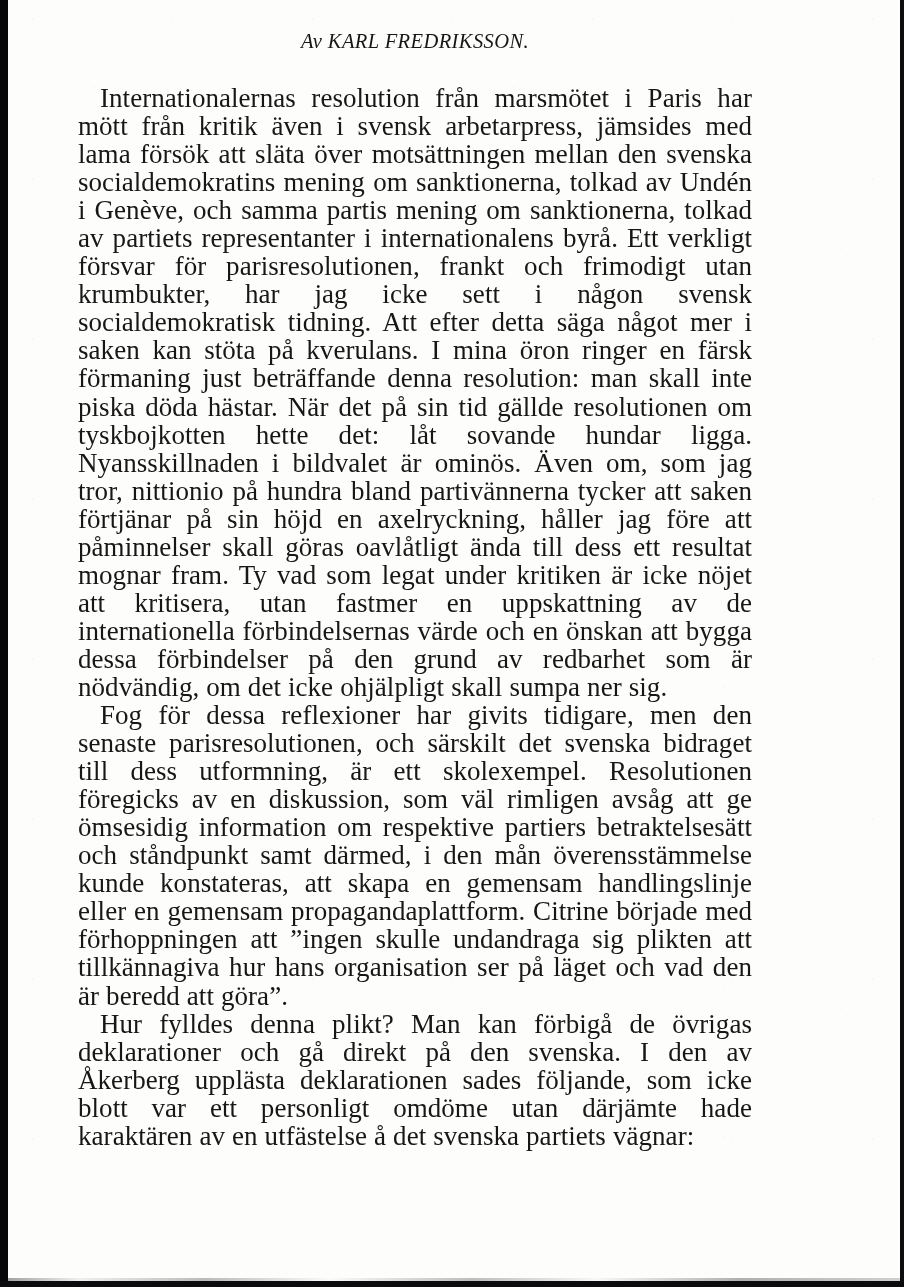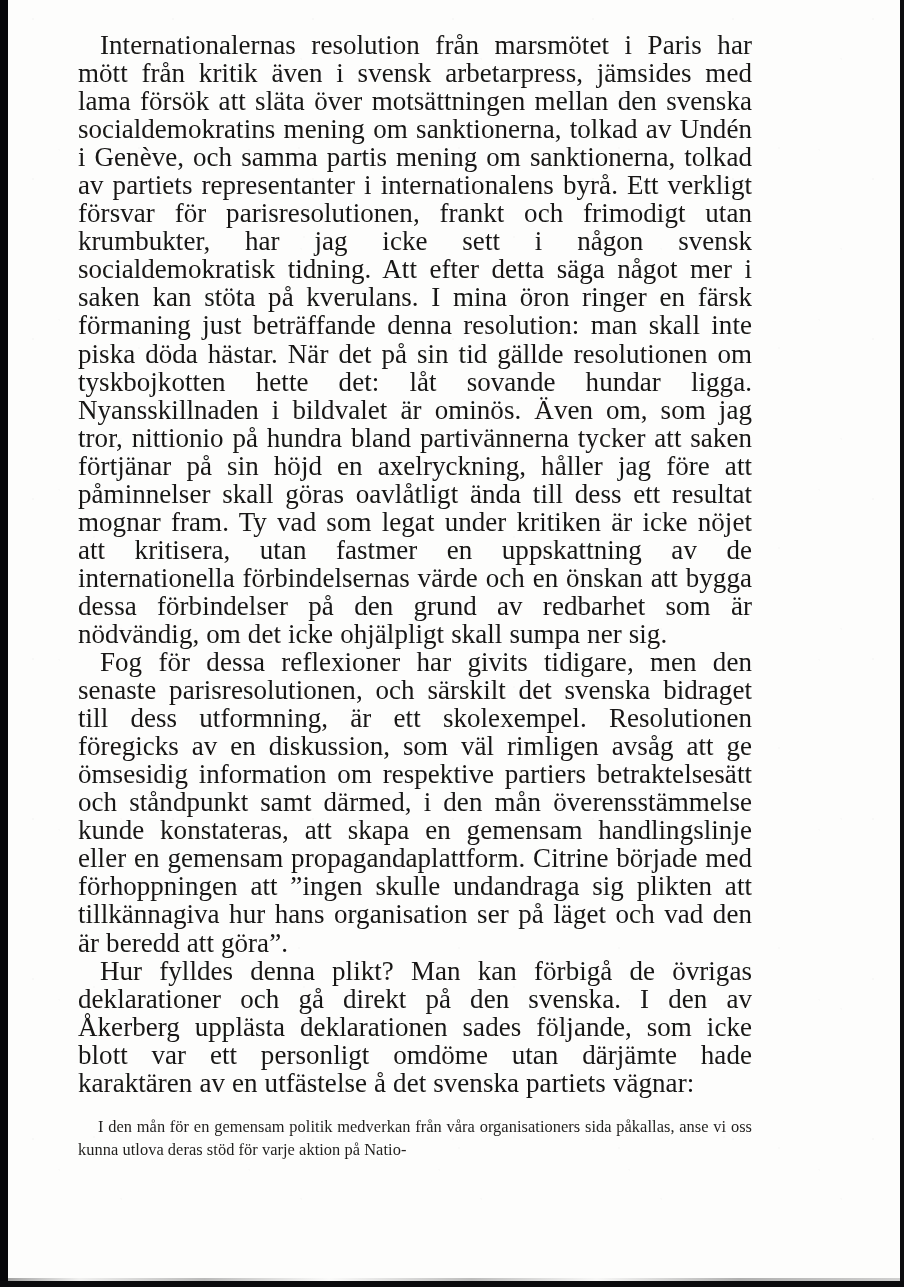--- a/index.html
+++ b/index.html
@@ -127,30 +127,28 @@
 <body>
 
 <div class="page">
 
   <div class="scan-edge-left"></div>
   <div class="scan-edge-right"></div>
 
   <div class="content">
 
 
+    <p class="byline">Av KARL FREDRIKSSON.</p>
 
     <div class="body-block">
       <p class="para">Internationalernas resolution från marsmötet i Paris har mött från kritik även i svensk arbetarpress, jämsides med lama försök att släta över motsättningen mellan den svenska socialdemokratins mening om sanktionerna, tolkad av Undén i Genève, och samma partis mening om sanktionerna, tolkad av partiets representanter i internationalens byrå. Ett verkligt försvar för parisresolutionen, frankt och frimodigt utan krumbukter, har jag icke sett i någon svensk socialdemokratisk tidning. Att efter detta säga något mer i saken kan stöta på kverulans. I mina öron ringer en färsk förmaning just beträffande denna resolution: man skall inte piska döda hästar. När det på sin tid gällde resolutionen om tyskbojkotten hette det: låt sovande hundar ligga. Nyansskillnaden i bildvalet är ominös. Även om, som jag tror, nittionio på hundra bland partivännerna tycker att saken förtjänar på sin höjd en axelryckning, håller jag före att påminnelser skall göras oavlåtligt ända till dess ett resultat mognar fram. Ty vad som legat under kritiken är icke nöjet att kritisera, utan fastmer en uppskattning av de internationella förbindelsernas värde och en önskan att bygga dessa förbindelser på den grund av redbarhet som är nödvändig, om det icke ohjälpligt skall sumpa ner sig.</p>
       <p class="para">Fog för dessa reflexioner har givits tidigare, men den senaste parisresolutionen, och särskilt det svenska bidraget till dess utformning, är ett skolexempel. Resolutionen föregicks av en diskussion, som väl rimligen avsåg att ge ömsesidig information om respektive partiers betraktelsesätt och ståndpunkt samt därmed, i den mån överensstämmelse kunde konstateras, att skapa en gemensam handlingslinje eller en gemensam propagandaplattform. Citrine började med förhoppningen att ”ingen skulle undandraga sig plikten att tillkännagiva hur hans organisation ser på läget och vad den är beredd att göra”.</p>
       <p class="para">Hur fylldes denna plikt? Man kan förbigå de övrigas deklarationer och gå direkt på den svenska. I den av Åkerberg upplästa deklarationen sades följande, som icke blott var ett personligt omdöme utan därjämte hade karaktären av en utfästelse å det svenska partiets vägnar:</p>
     </div>
 
-    <div class="quote-block">
-      <p class="quote">I den mån för en gemensam politik medverkan från våra organisationers sida påkallas, anse vi oss kunna utlova deras stöd för varje aktion på Natio-</p>
-    </div>
 
   </div>
 
   <div class="grain"></div>
   <div class="scan-edge-bottom-soft"></div>
   <div class="scan-edge-bottom"></div>
 
 </div>
 
 </body></html>

